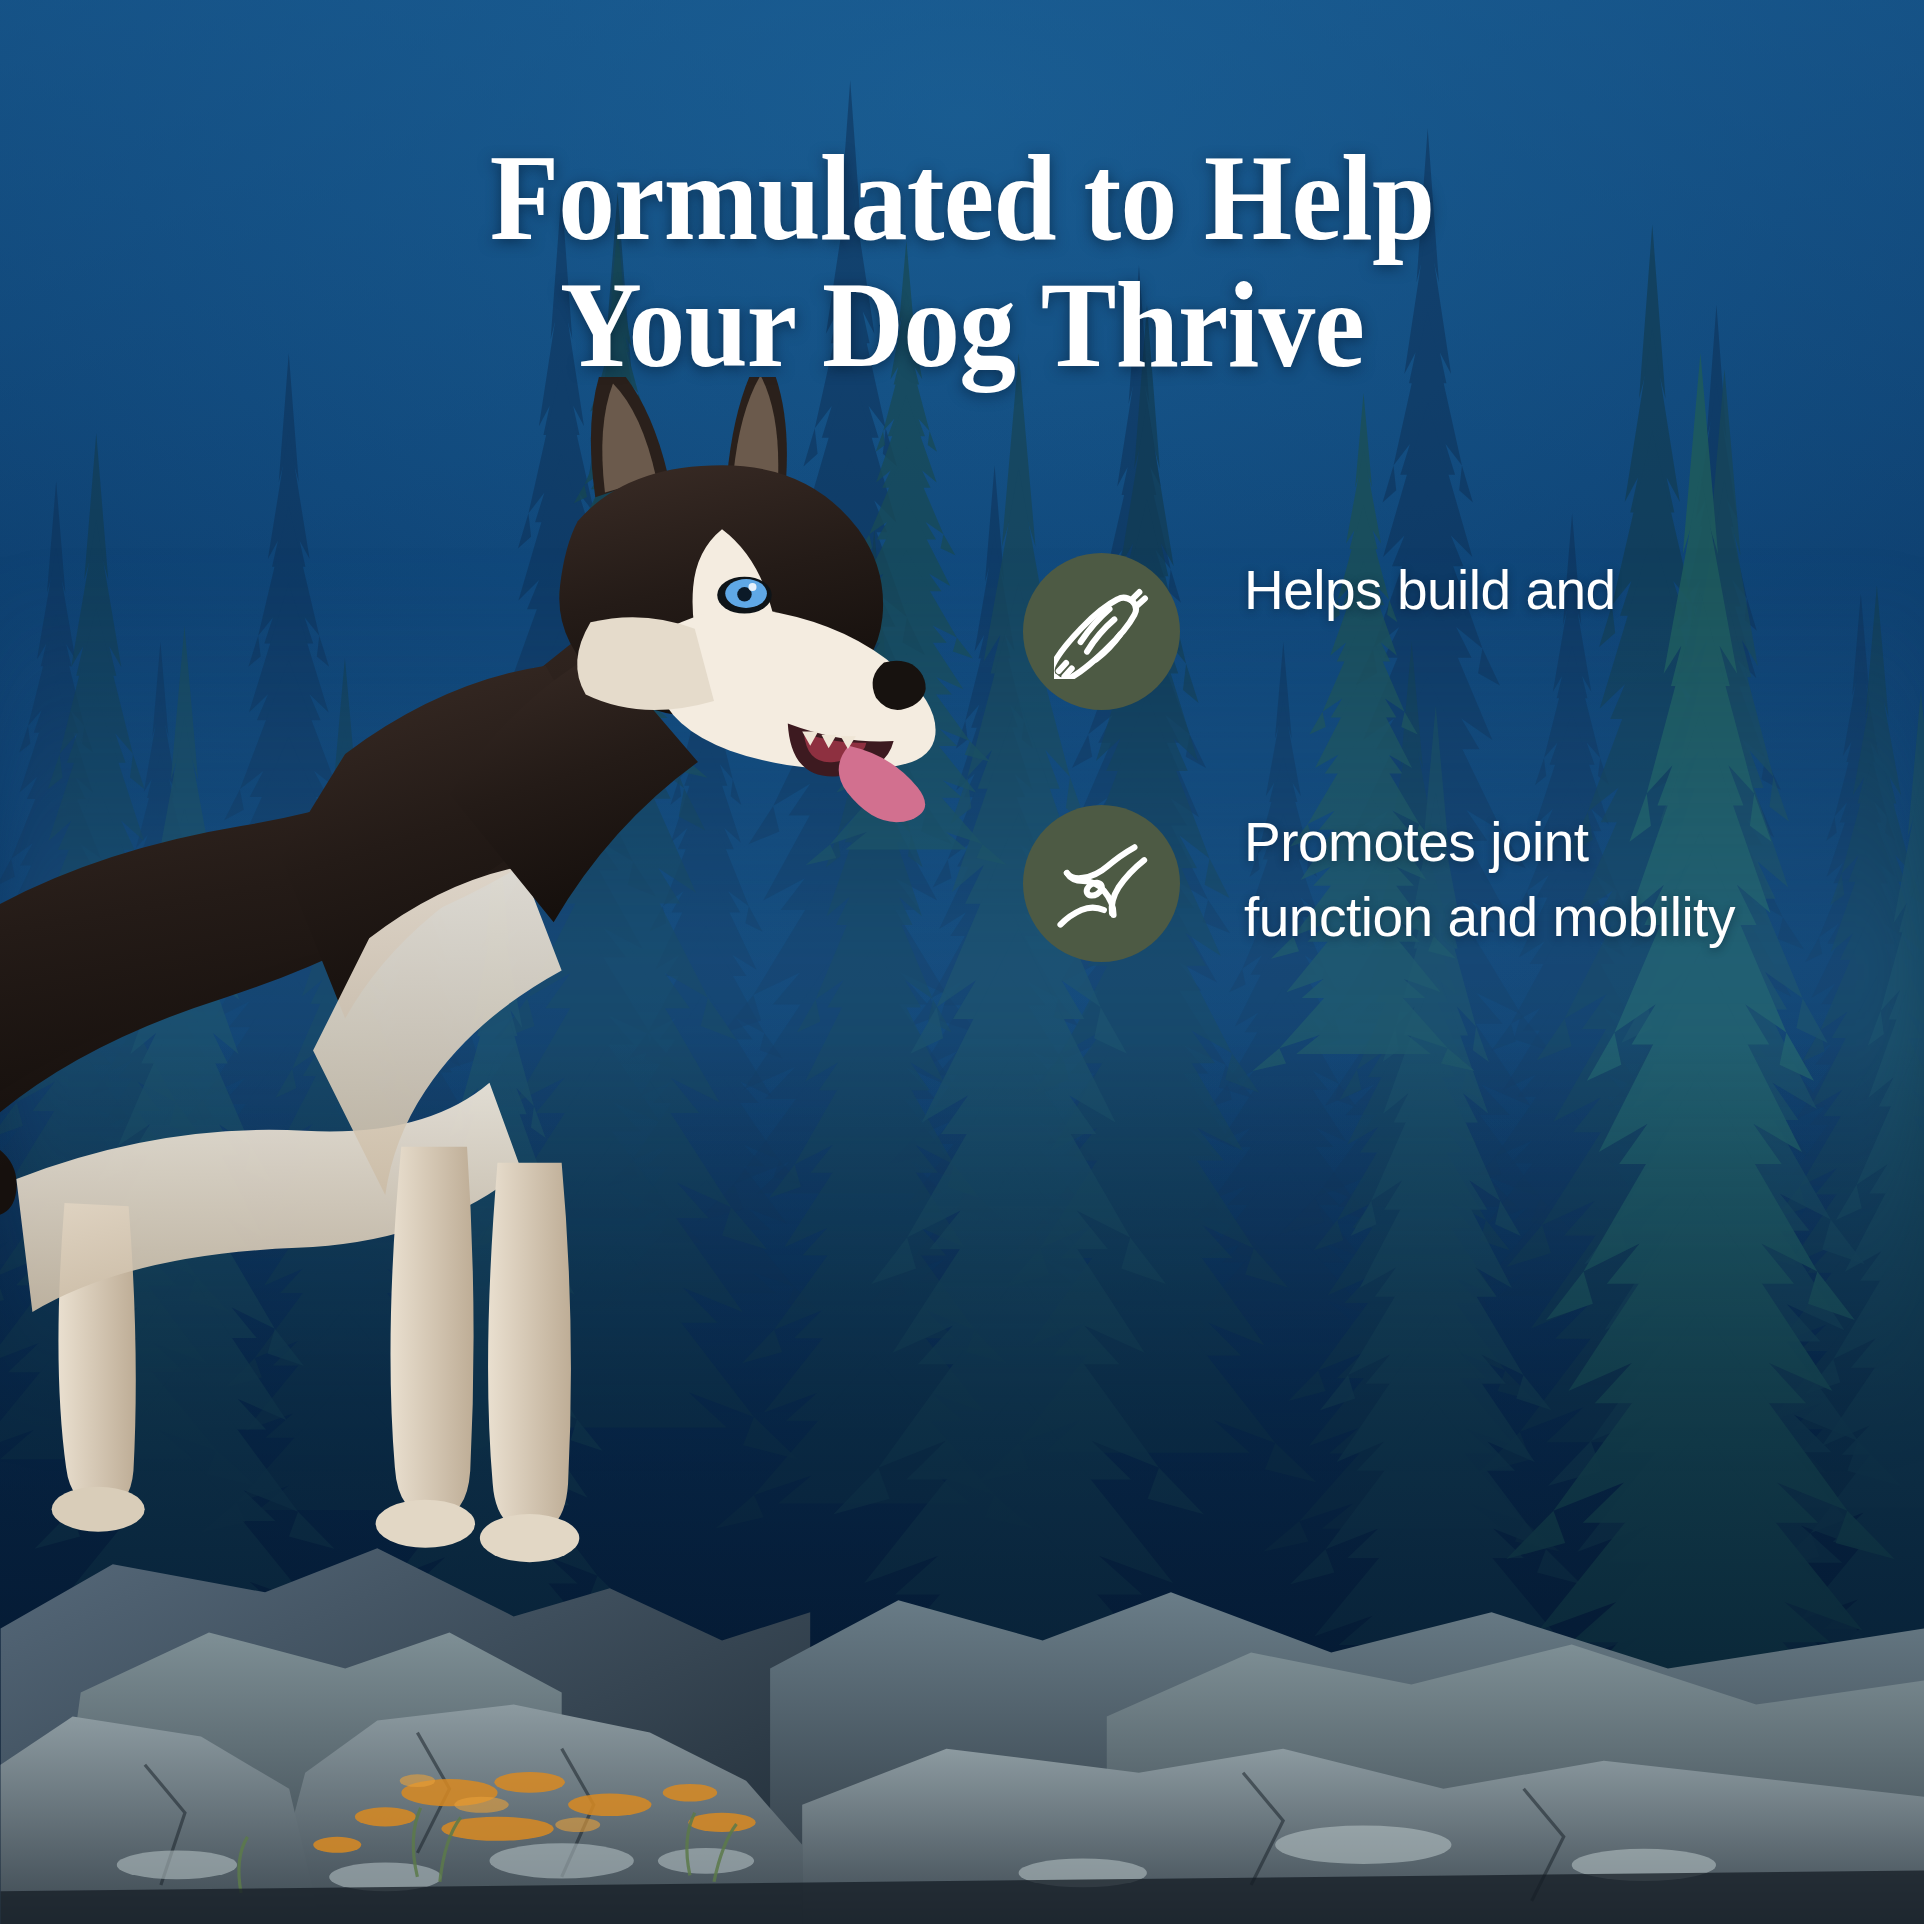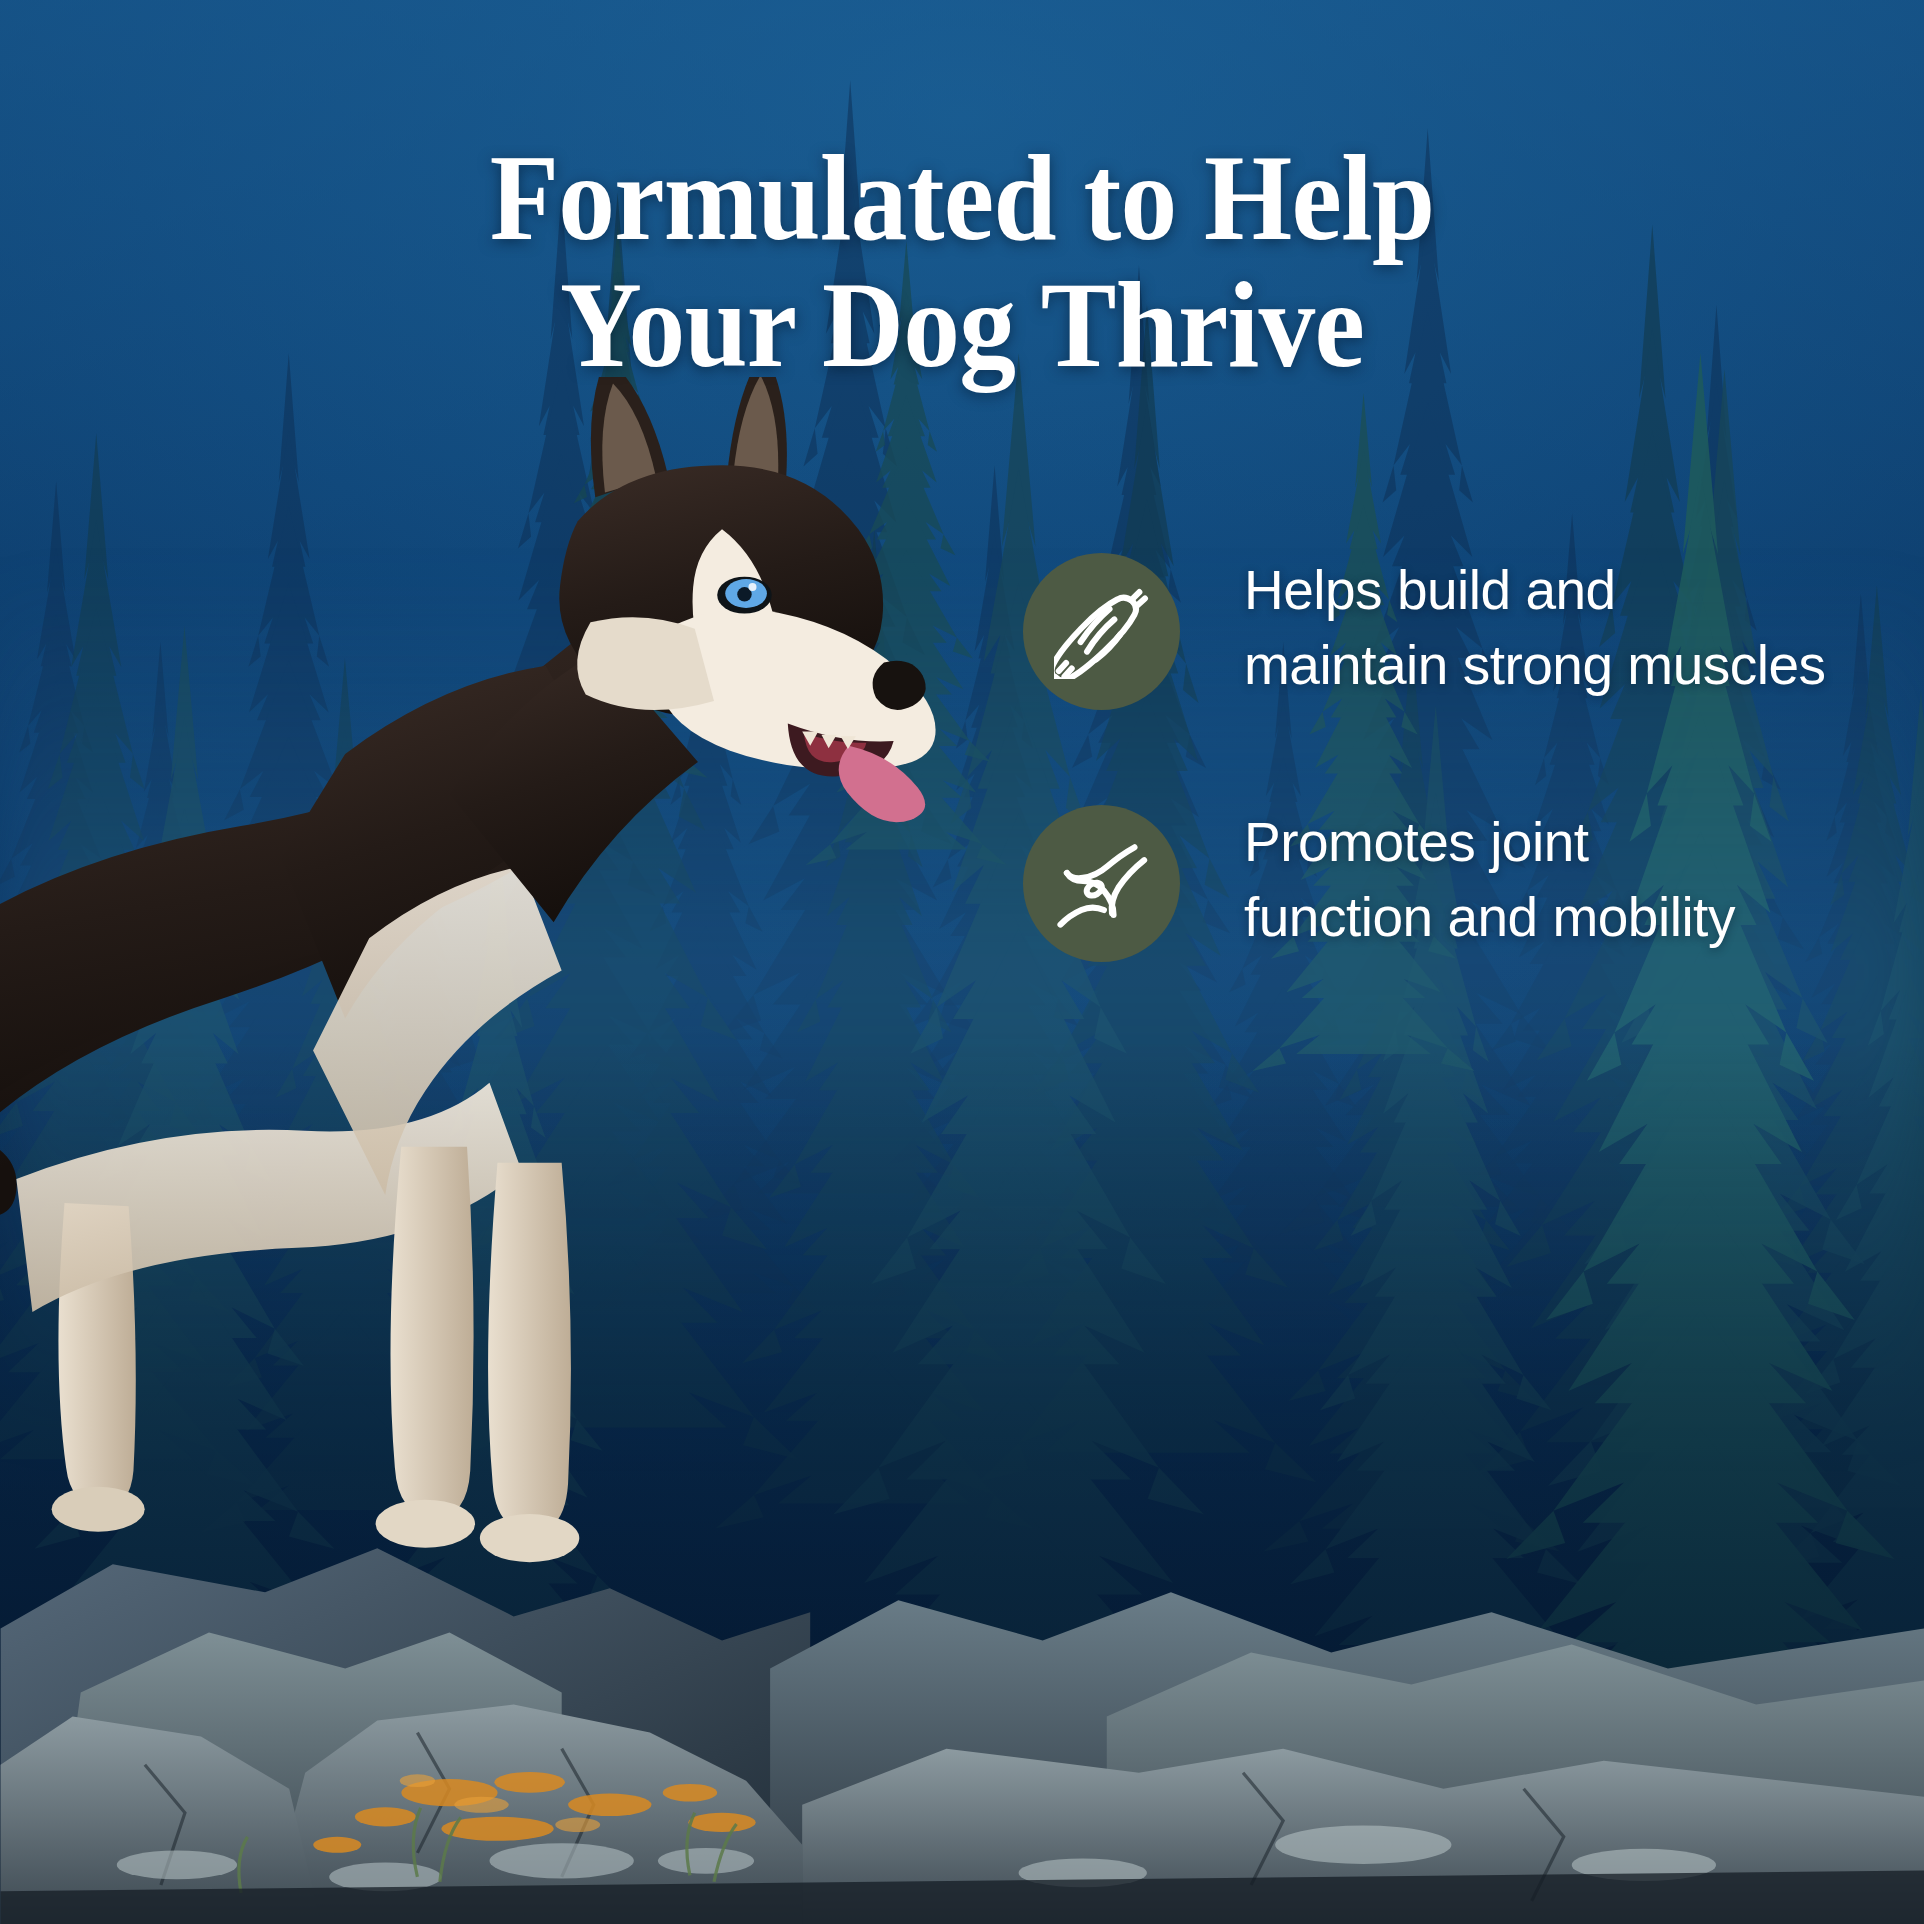--- a/index.html
+++ b/index.html
@@ -1028,21 +1028,20 @@
           <path d="M103 27 l 10 -9"></path>
           <path d="M15 98 l -9 10"></path>
           <path d="M22 105 l -9 10"></path>
           <path d="M41 84 q 14 -23 34 -40"></path>
           <path d="M33 72 q 16 -24 36 -41"></path>
           <path d="M52 94 q 18 -14 30 -31"></path>
         </svg>
       </div>
       <div class="ben-text">
         <span>Helps build and</span><br>
-        <span>maintain strong muscles</span>
       </div>
     </div>
 
 
 
     <div class="benefit">
       <div class="ben-icon">
         <svg width="95" height="95" viewBox="0 0 118 118" fill="none" stroke="#ffffff" stroke-width="7.5" stroke-linecap="round" stroke-linejoin="round">
           <path d="M100 14 q -18 10 -34 24 q -14 12 -30 14 q -14 2 -20 -6"></path>
           <path d="M16 46 q 6 10 20 10 q 16 0 26 12 q 12 14 12 30"></path>

